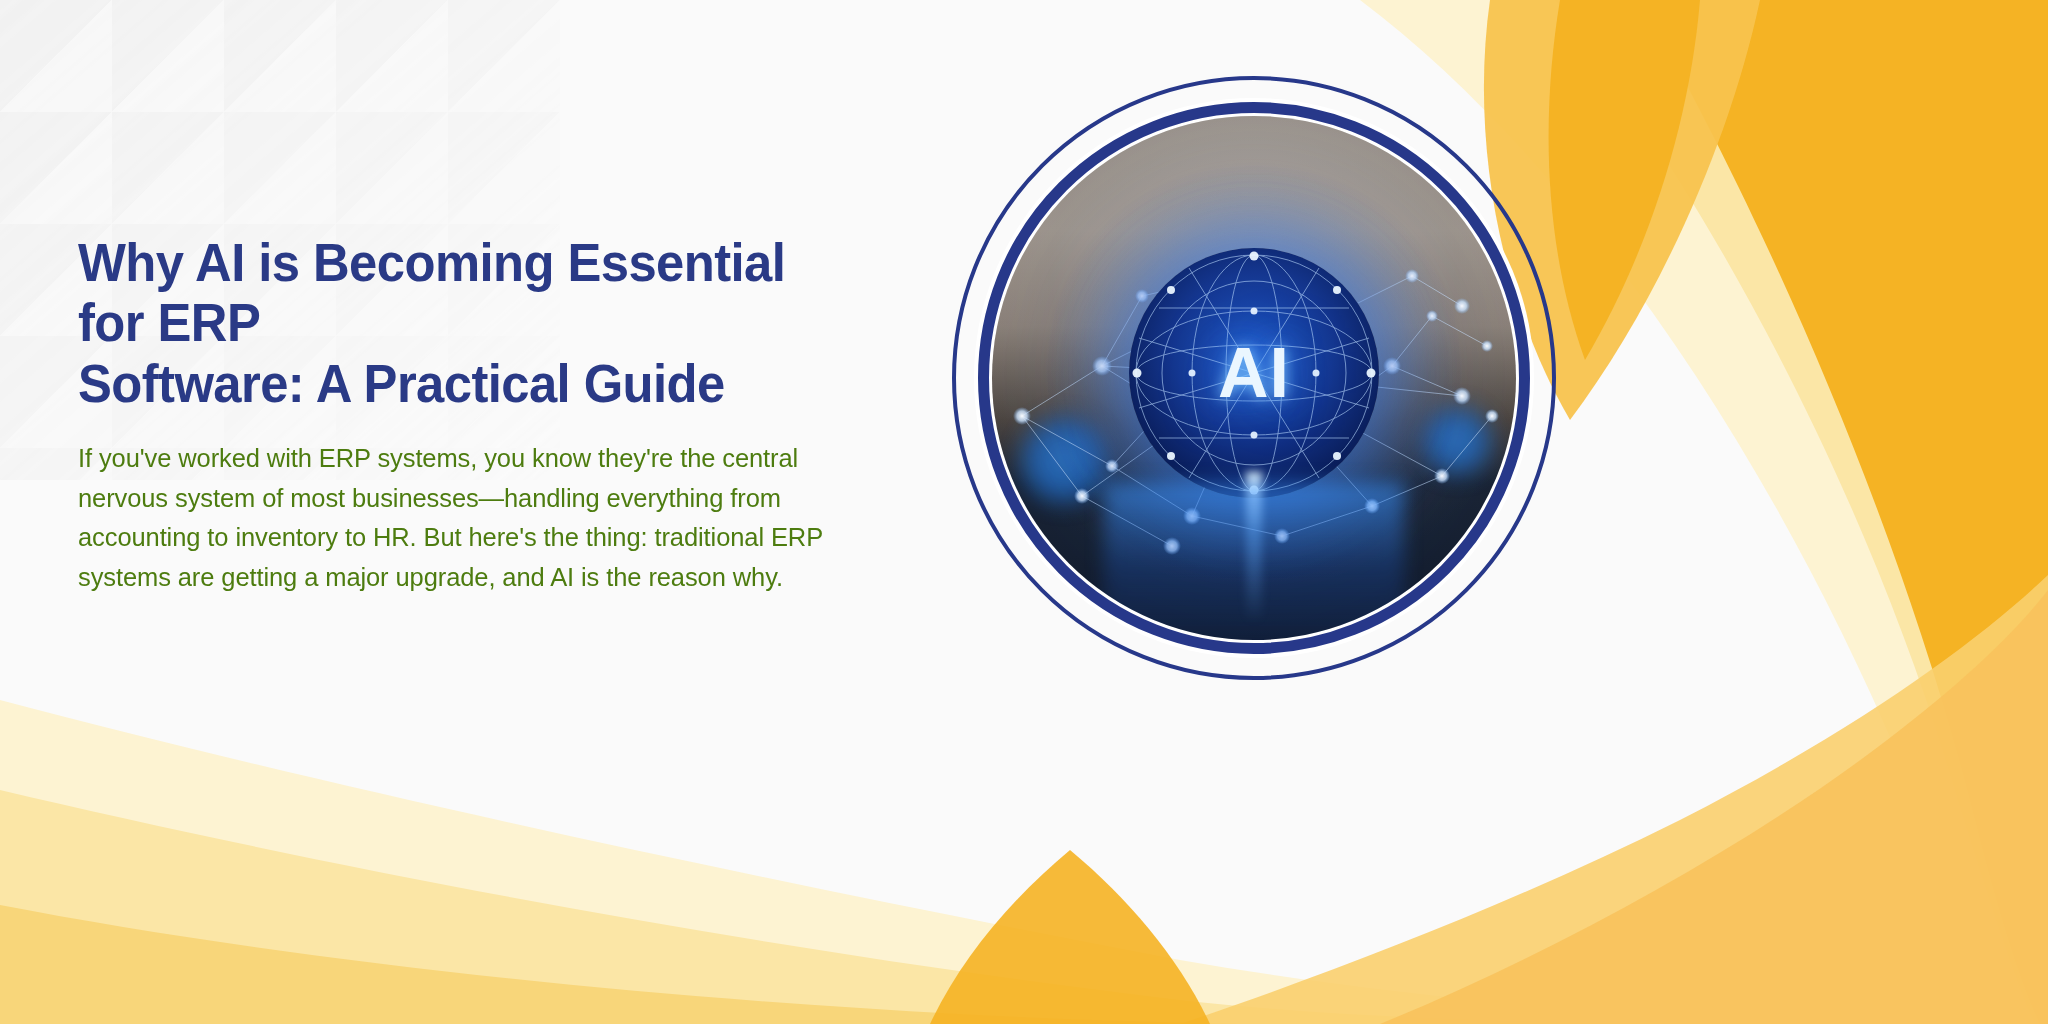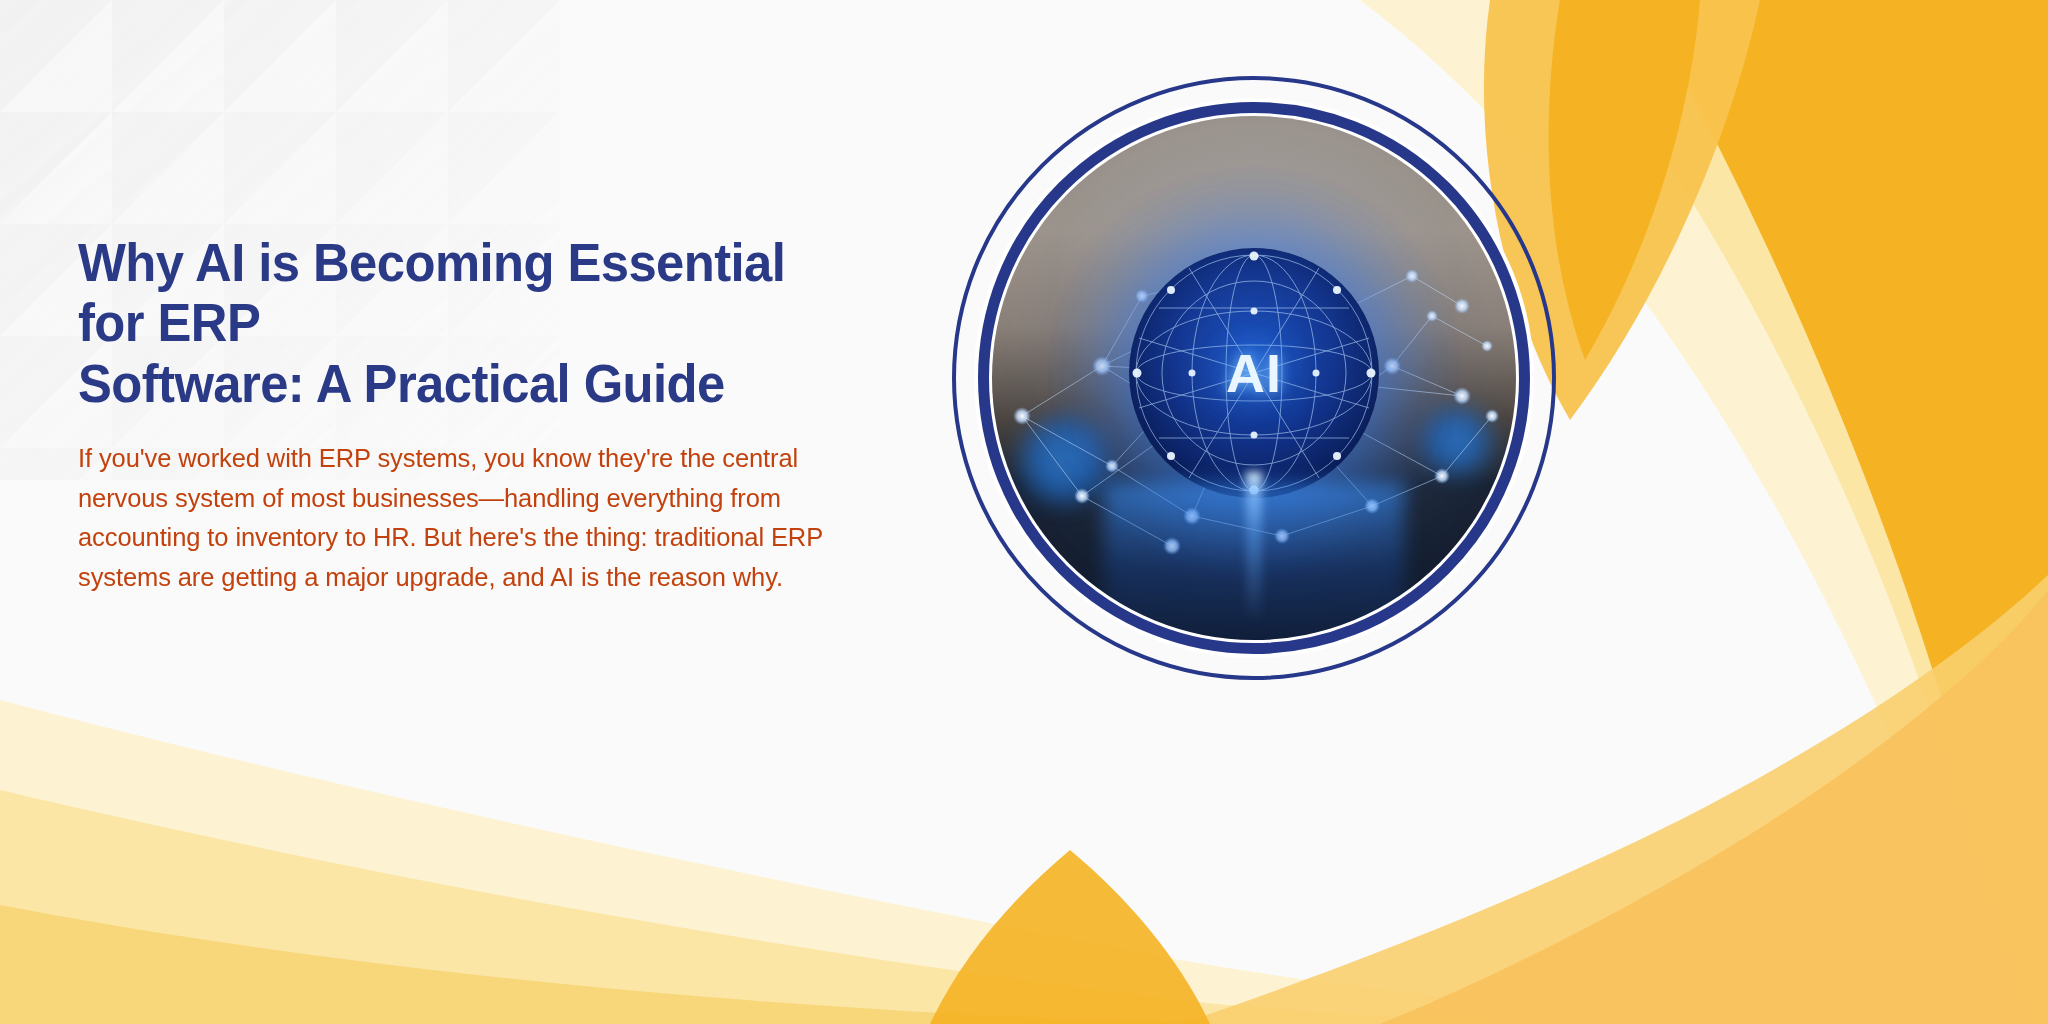--- a/index.html
+++ b/index.html
@@ -52,21 +52,21 @@
     background:radial-gradient(circle at 50% 30%, rgba(190,180,170,.55) 0%, rgba(120,110,105,.15) 45%, rgba(0,0,0,0) 70%);
   }
   .sphere{
     position:absolute;left:50%;top:50%;transform:translate(-50%,-52%);
     width:250px;height:250px;border-radius:50%;
     background:radial-gradient(circle at 50% 42%, #1f57c4 0%, #14368f 42%, #0a1f5e 70%, #06143d 100%);
     box-shadow:0 0 60px 18px rgba(40,110,230,.42), 0 0 120px 40px rgba(30,80,190,.22);
   }
   .ai-badge{
     position:absolute;left:50%;top:50%;transform:translate(-50%,-50%);
-    font-size:54px;font-weight:700;letter-spacing:1px;
+    font-size:70px;font-weight:700;letter-spacing:1px;
     color:#eaf6ff;
     text-shadow:0 0 14px rgba(130,200,255,.95),0 0 34px rgba(70,150,255,.8),0 0 60px rgba(40,110,230,.6);
     font-family:"Liberation Sans", sans-serif;
   }
   .reflection{
     position:absolute;left:50%;top:70%;transform:translateX(-50%);
     width:300px;height:190px;
     background:linear-gradient(180deg, rgba(60,150,255,.55) 0%, rgba(30,90,200,.28) 45%, rgba(10,30,80,0) 100%);
     filter:blur(9px);
   }
@@ -93,21 +93,21 @@
     letter-spacing:-0.6px;
     color:#2a3a86;
     transform:scaleX(.94);
     transform-origin:left top;
   }
   .body-copy{
     margin:26px 0 0 0;
     font-family:"Liberation Sans", sans-serif;
     font-size:25.5px;
     line-height:1.55;
-    color:#c2410c;
+    color:#4d7c0f;
     letter-spacing:-0.1px;
     max-width:780px;
   }
 </style>
 </head>
 <body>
 
 <div class="stage">
 
   <div class="bg-base"></div>

